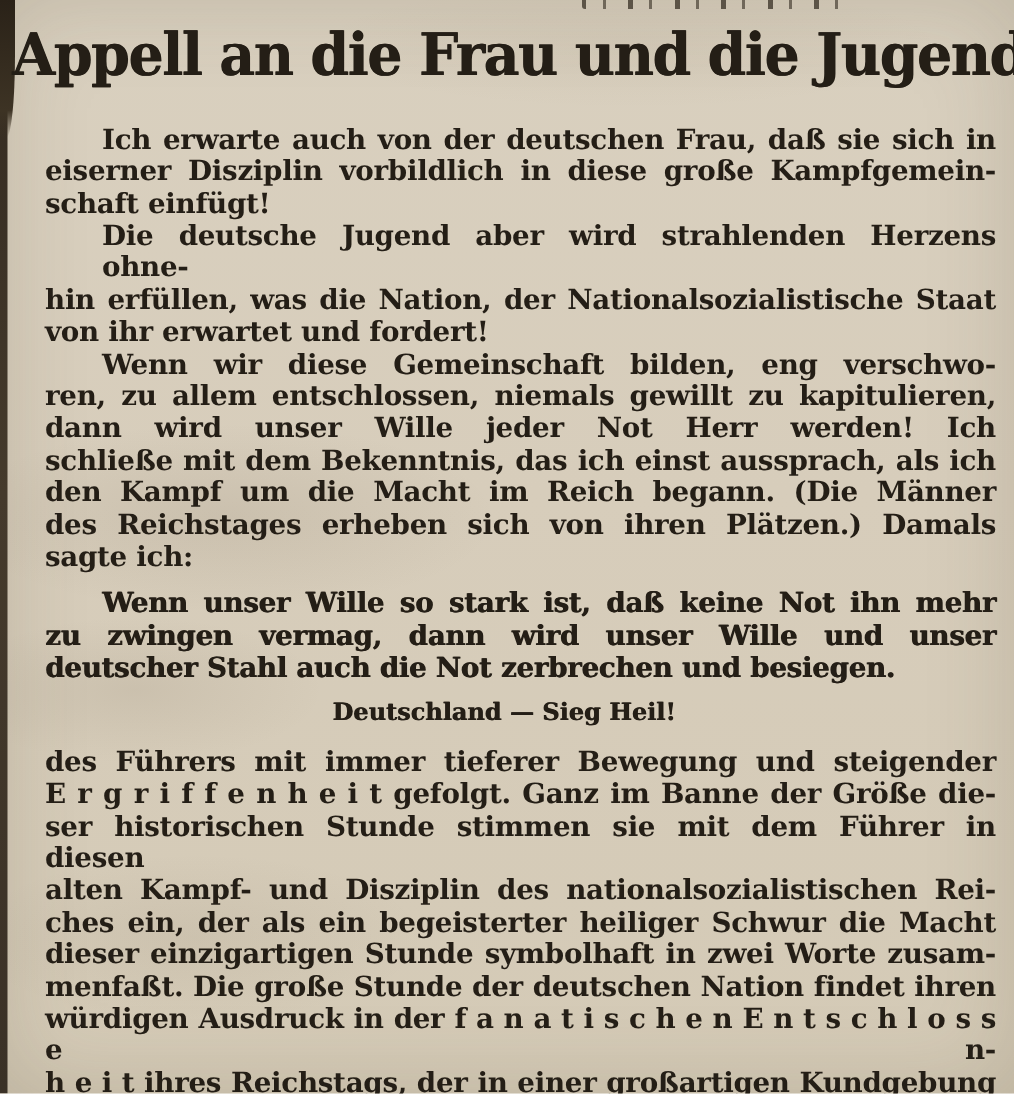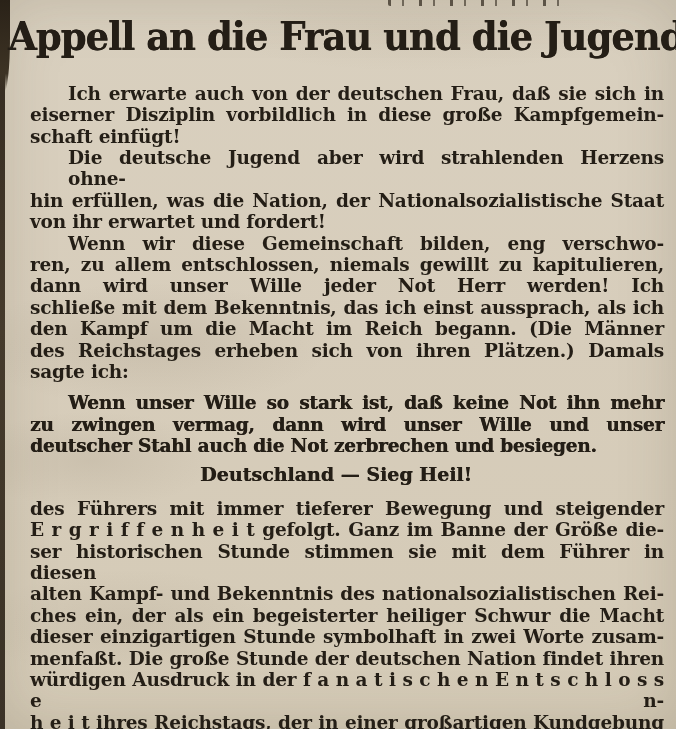--- a/index.html
+++ b/index.html
@@ -68,21 +68,21 @@
     letter-spacing: -0.2px;
     margin-left: 22px;
   }
   .line.first { padding-left: 38px; }
   .line.last  { text-align-last: left; }
   .quote .line { text-shadow: 0.45px 0 0 currentColor; }
   .gap-md { height: 10px; }
   .closing {
     margin-top: 4px;
     text-align: center;
-    font-size: 19px;
+    font-size: 16px;
     font-weight: bold;
     line-height: 27px;
     text-shadow: 0.45px 0 0 currentColor;
   }
 </style>
 </head>
 <body>
 
 <div class="vignette"></div>
 <div class="edge-bar"></div>
@@ -127,21 +127,21 @@
   </div>
 
   <div class="closing">Deutschland — Sieg Heil!</div>
 
   <div class="gap-md"></div>
 
   <div class="para">
     <div class="line">des Führers mit immer tieferer Bewegung und steigender</div>
     <div class="line">E r g r i f f e n h e i t gefolgt. Ganz im Banne der Größe die-</div>
     <div class="line">ser historischen Stunde stimmen sie mit dem Führer in diesen</div>
-    <div class="line">alten Kampf- und Bekenntnis des nationalsozialistischen Rei-</div>
+    <div class="line">alten Kampf- und Disziplin des nationalsozialistischen Rei-</div>
     <div class="line">ches ein, der als ein begeisterter heiliger Schwur die Macht</div>
     <div class="line">dieser einzigartigen Stunde symbolhaft in zwei Worte zusam-</div>
     <div class="line">menfaßt. Die große Stunde der deutschen Nation findet ihren</div>
     <div class="line">würdigen Ausdruck in der f a n a t i s c h e n E n t s c h l o s s e n-</div>
     <div class="line">h e i t ihres Reichstags, der in einer großartigen Kundgebung</div>
     <div class="line">für den Führer vor der ganzen Welt Zeugnis ablegt von dem</div>
 
   </div>
 
 </div>

